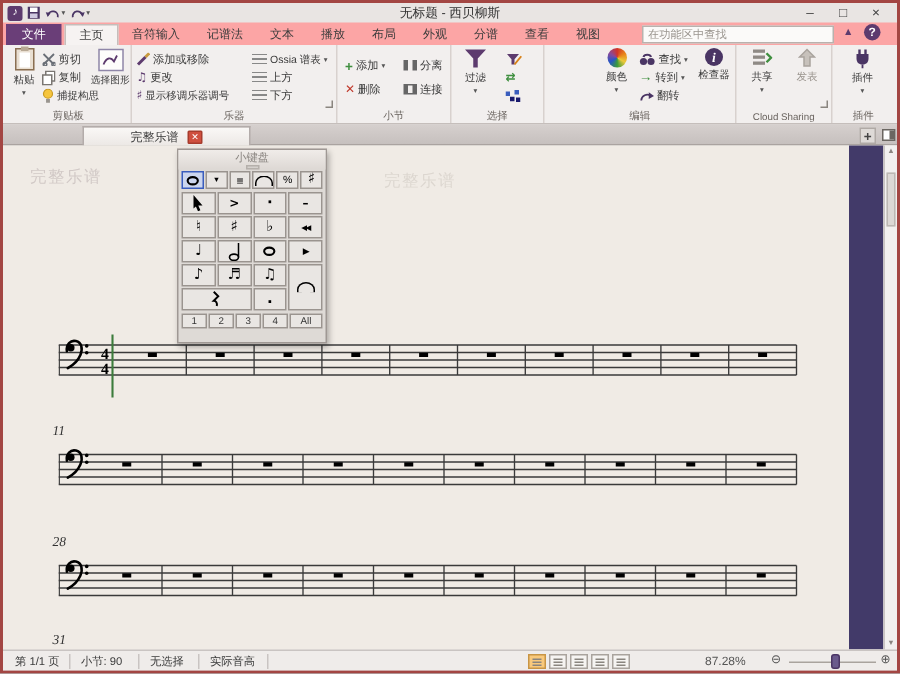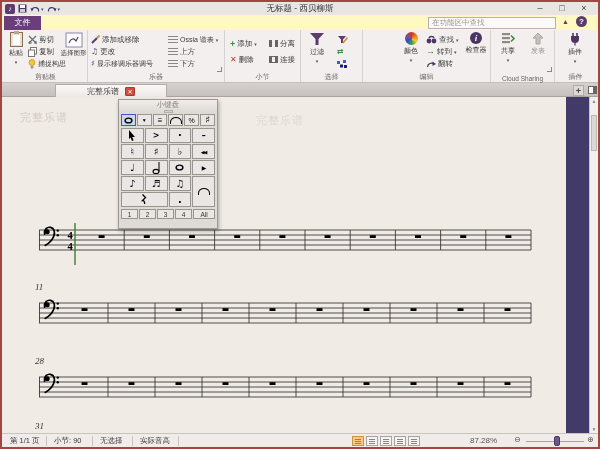--- a/index.html
+++ b/index.html
@@ -10,21 +10,21 @@
   
   .titlebar{left:0;top:0;width:596px;height:13px;background:#e9e5e3;display:flex;align-items:center;font-size:8.5px;color:#3a3a3a;}
   .qa{display:flex;align-items:center;gap:3px;padding-left:3px;}
   .appico{width:10px;height:10px;border-radius:2px;background:#5d3b6e;color:#fff;font-size:7px;line-height:10px;text-align:center;}
   .qabtn{display:flex;align-items:center;gap:1px;}
   .title-text{position:absolute;left:0;right:0;text-align:center;font-size:8.5px;color:#333;}
   .winbtn{position:absolute;top:0;width:20px;height:13px;text-align:center;font-size:9px;line-height:13px;color:#444;}
   .dd{font-size:5px;color:#555;}
 
   
-  .tabrow{left:0;top:13px;width:596px;height:15px;background:#fef9c3;display:flex;align-items:flex-end;}
+  .tabrow{left:0;top:13px;width:596px;height:15px;background:#fca5a5;display:flex;align-items:flex-end;}
   .filetab{position:absolute;left:2px;top:1px;width:37px;height:14px;background:#6a3e78;color:#fff;font-size:8px;text-align:center;line-height:14px;}
   .rtabs{position:absolute;left:41px;top:1px;height:14px;display:flex;}
   .rtab{padding:0 9px;font-size:8px;line-height:14px;color:#3c3c3c;}
   .rtab.active{background:#f6f3f2;border:1px solid #c5bebb;border-bottom:none;}
   .searchbox{position:absolute;left:426px;top:1.5px;width:128px;height:12px;border:1px solid #b8b2ae;background:#fbfaf9;font-size:7.5px;color:#8a8580;padding:0 3px;}
   .searchbox::placeholder{color:#9a958f;}
   .collapse-arr{position:absolute;left:560px;top:3px;font-size:7px;color:#5d3b6e;}
   .helpbtn{position:absolute;left:574px;top:1px;width:11px;height:11px;border-radius:50%;background:#5d3b6e;color:#fff;font-size:8px;font-weight:bold;text-align:center;line-height:11px;}
 
   
@@ -130,20 +130,32 @@
       </span>
     </div>
     <div class="title-text">无标题 - 西贝柳斯</div>
     <span class="winbtn" style="left:528px">–</span>
     <span class="winbtn" style="left:550px">□</span>
     <span class="winbtn" style="left:572px">×</span>
   </div>
 
   <div class="abs tabrow">
     <div class="filetab">文件</div>
+    <div class="rtabs" id="rtabs">
+        <span class="rtab active">主页</span>
+        <span class="rtab">音符输入</span>
+        <span class="rtab">记谱法</span>
+        <span class="rtab">文本</span>
+        <span class="rtab">播放</span>
+        <span class="rtab">布局</span>
+        <span class="rtab">外观</span>
+        <span class="rtab">分谱</span>
+        <span class="rtab">查看</span>
+        <span class="rtab">视图</span>
+      </div>
     <input class="searchbox" placeholder="在功能区中查找" style="">
     <span class="collapse-arr">▲</span>
     <span class="helpbtn">?</span>
   </div>
 
   <div class="abs ribbon">
 
     <div class="grp" style="left:2px;width:84px">
       <div class="bigbtn" style="left:2px;width:20px">
         <span class="clipb"></span>

